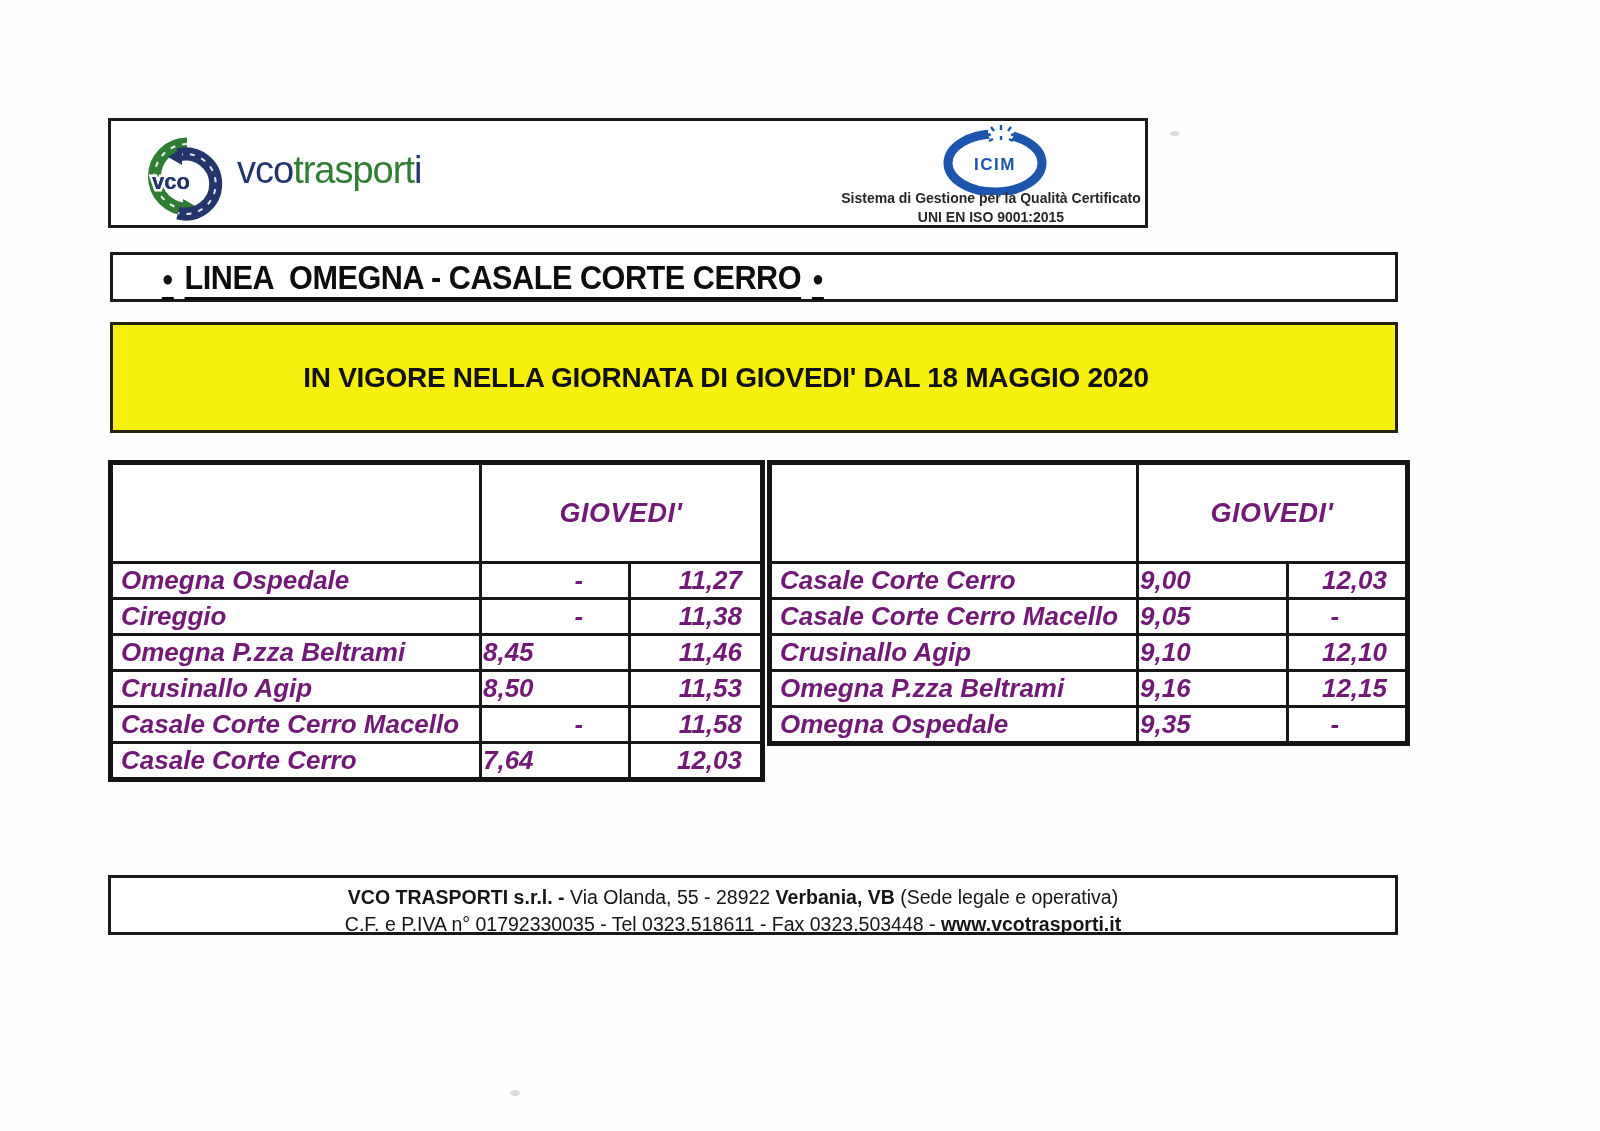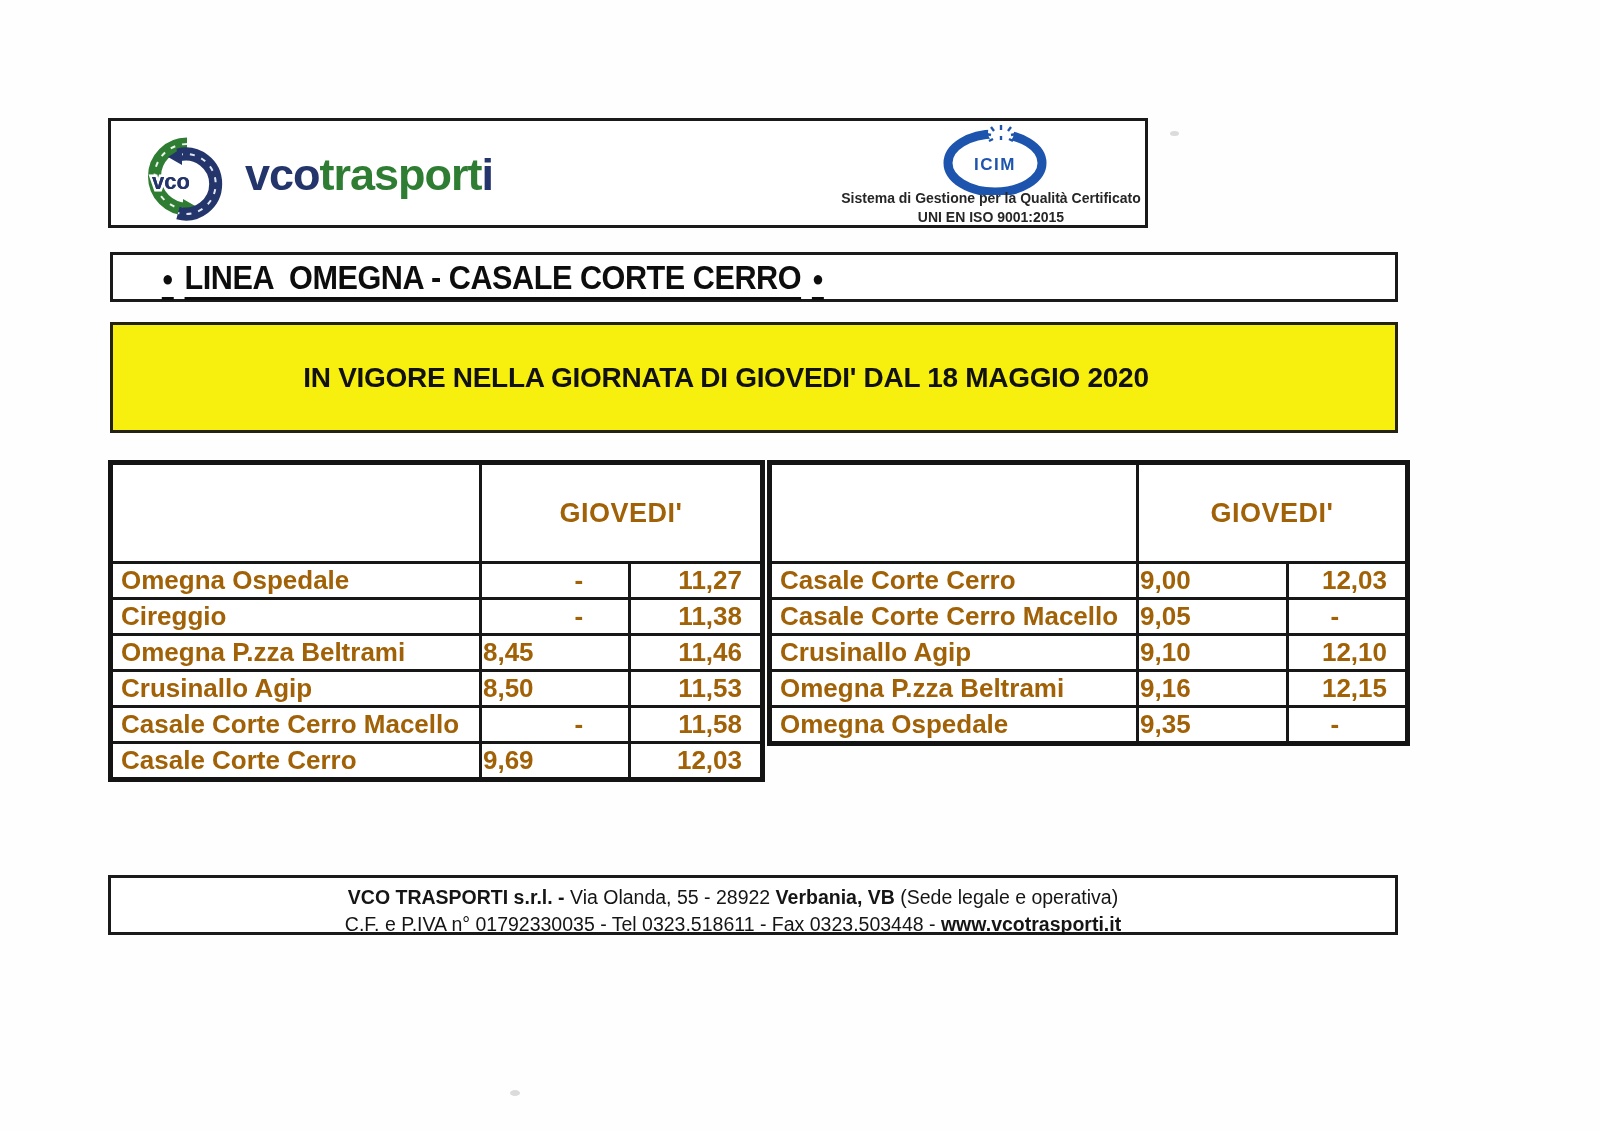--- a/index.html
+++ b/index.html
@@ -5,21 +5,21 @@
   html,body { margin:0; padding:0; background:#ffffff; }
   .page {
     position:relative; width:1600px; height:1131px; background:#fefefe;
     font-family:"Liberation Sans", sans-serif; color:#141414; overflow:hidden;
   }
   .box { position:absolute; border:3px solid #1a1a1a; background:#fff; box-sizing:border-box; }
 
   
   .header-box { left:108px; top:118px; width:1040px; height:110px; }
   .logo-mark { position:absolute; left:20px; top:12px; width:102px; height:92px; }
-  .wordmark { position:absolute; left:134px; top:28px; font-size:45px; font-weight:bold; letter-spacing:-1px; white-space:nowrap; }
+  .wordmark { position:absolute; left:126px; top:28px; font-size:38px; font-weight:normal; letter-spacing:-1px; white-space:nowrap; }
   .wm-navy { color:#23356b; } .wm-green { color:#2e7d33; }
   .icim-wrap { position:absolute; right:80px; top:2px; width:140px; height:72px; }
   .cert-block { position:absolute; right:4px; top:68px; width:300px; text-align:center; color:#262626; }
   .cert-line1 { font-size:14px; font-weight:bold; line-height:19px; white-space:nowrap; }
   .cert-line2 { font-size:14px; font-weight:bold; line-height:19px; }
 
   
   .title-box { left:110px; top:252px; width:1288px; height:50px; display:flex; align-items:center; justify-content:flex-start; }
   .title-inner {
     font-size:34px; font-weight:bold; white-space:pre; letter-spacing:-0.5px;
@@ -29,21 +29,21 @@
   .title-bullet { font-size:22px; letter-spacing:0; position:relative; top:-3px; padding:0 12px; }
 
   
   .notice-box { left:110px; top:322px; width:1288px; height:111px; background:#f7f00f; border-color:#23230f;
     display:flex; align-items:center; justify-content:center; }
   .notice-text { font-size:28px; font-weight:bold; color:#111; letter-spacing:-0.3px; transform:translateX(-28px); white-space:nowrap;text-align:right; }
 
   
   .tt { position:absolute; border-collapse:collapse; table-layout:fixed; background:#fff;
         border:5px solid #141414; }
-  .tt td { border:3px solid #171717; font-weight:bold; font-size:26px; color:#a16207; overflow:hidden; }
+  .tt td { border:3px solid #171717; font-weight:bold; font-size:26px; color:#701a75; overflow:hidden;font-style:italic; }
   .tt .hdr td { height:94px; }
   .tt .day { text-align:center; font-size:27px; letter-spacing:0.5px; }
   .tt tr td { height:29px; }
   .tt .stop { text-align:left; padding-left:8px; white-space:nowrap; }
   .tt .c1 { text-align:left; padding-right:26px; }
   .tt .c2 { text-align:right; padding-right:18px; }
   .tt .c1.dash { text-align:center; padding:0 0 0 48px; }
   .tt .c2.dash { text-align:center; padding:0 24px 0 0; }
   .tt-left { left:108px; top:460px; width:657px; }
   .tt-right { left:767px; top:460px; width:643px; }
@@ -141,21 +141,21 @@
       <td class="c1">8,50</td>
       <td class="c2">11,53</td>
     </tr>
     <tr>
       <td class="stop">Casale Corte Cerro Macello</td>
       <td class="c1 dash">-</td>
       <td class="c2">11,58</td>
     </tr>
     <tr>
       <td class="stop">Casale Corte Cerro</td>
-      <td class="c1">9,69</td>
+      <td class="c1">7,64</td>
       <td class="c2">12,03</td>
     </tr>
   </tbody>
     </table>
 
   <table class="tt tt-right">
     <colgroup>
         <col style="width:364px">
         <col style="width:148px">
         <col style="width:119px">

